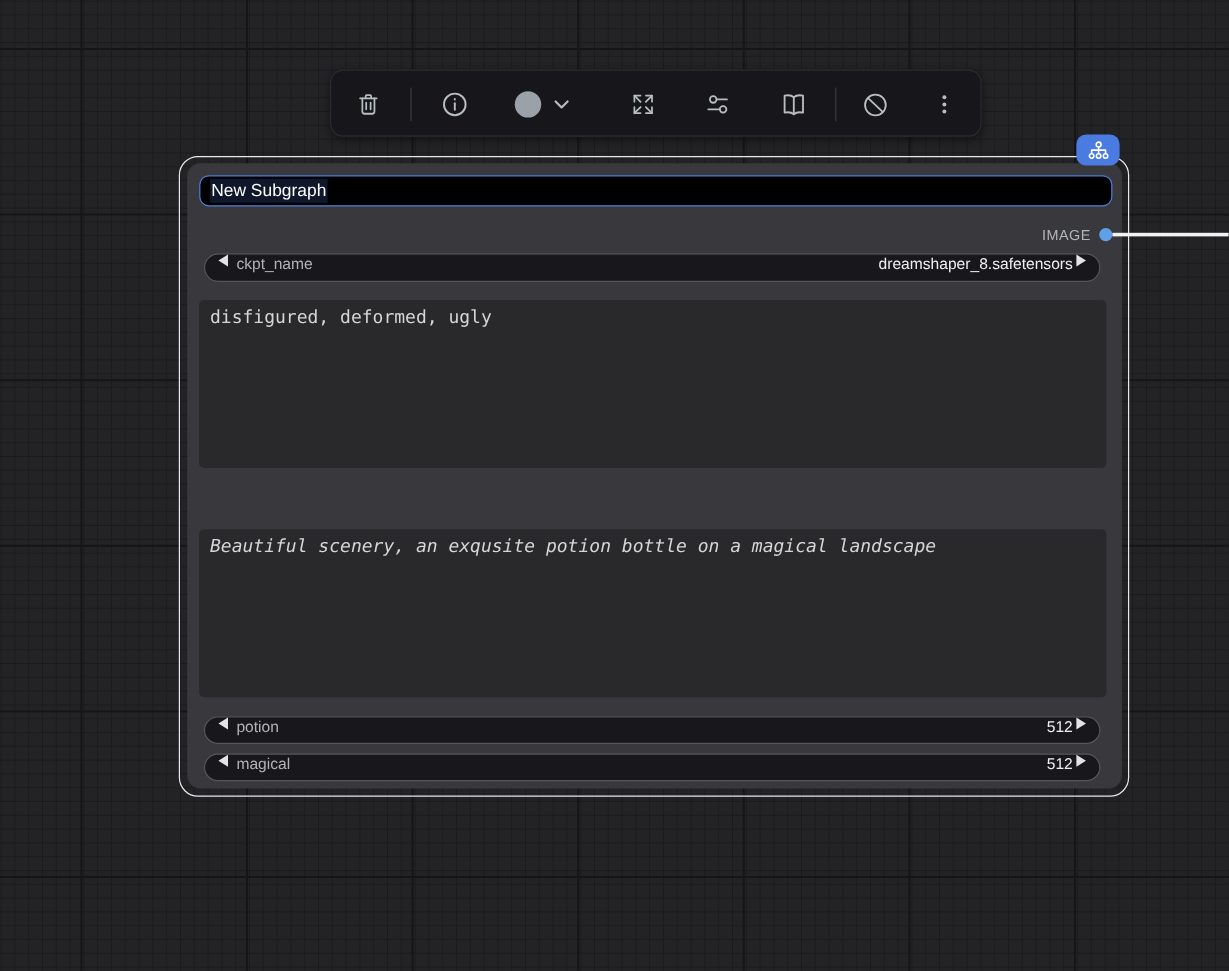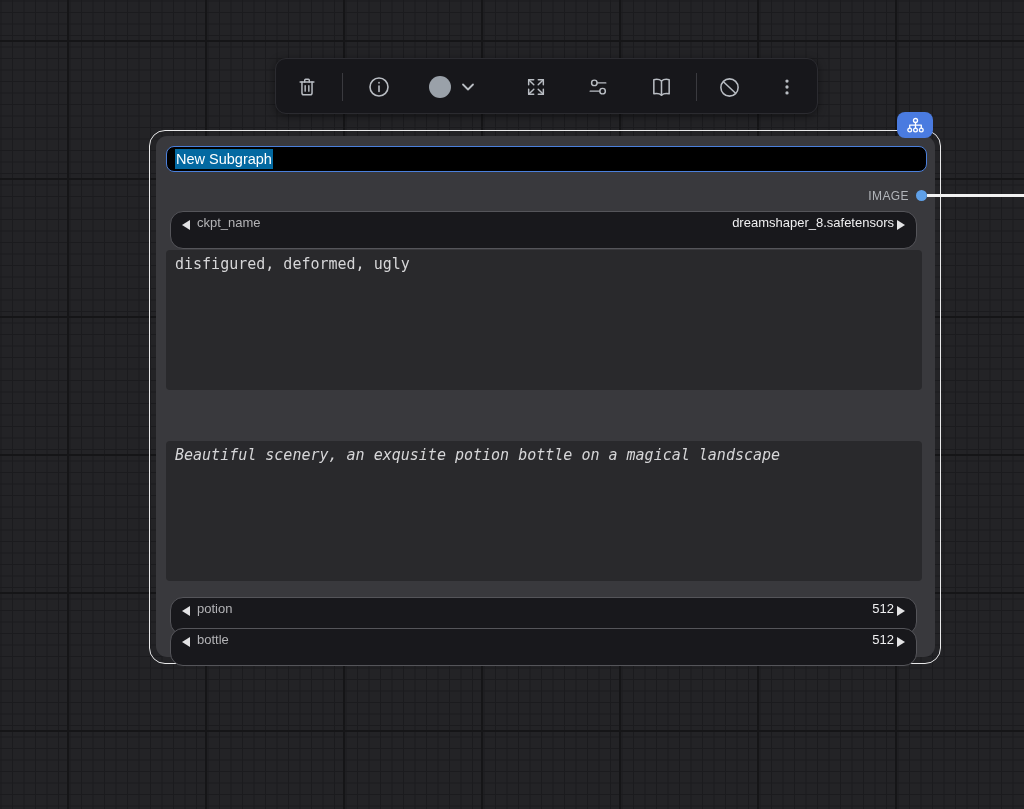--- a/index.html
+++ b/index.html
@@ -37,35 +37,35 @@
   .node{
     position:absolute;left:156px;top:136px;width:779px;height:521px;
     background:#39393d;border-radius:11px;z-index:10;
   }
   .node-title{
     position:absolute;left:10px;top:10px;width:761px;height:26px;
     background:#000;border:1.5px solid #4b80dc;border-radius:8px;
     box-sizing:border-box;display:flex;align-items:center;padding-left:8px;
   }
   .title-selection{
-    background:#0369a1;color:#ffffff;font-size:14.5px;line-height:18px;padding:1px 1px;
+    background:#0f172a;color:#ffffff;font-size:14.5px;line-height:18px;padding:1px 1px;
     white-space:pre;
   }
   .output-label{
     position:absolute;right:26px;top:53px;font-size:12px;color:#b2b5ba;letter-spacing:.4px;
   }
   .output-dot{
     position:absolute;left:760px;top:54px;width:11px;height:11px;border-radius:50%;background:#5fa0e8;
   }
 
   
   .pill{
     position:absolute;left:14px;width:747px;height:24px;
     background:#18181c;border:1.5px solid #55555a;border-radius:13px;
-    box-sizing:border-box;display:flex;align-items:flex-end;padding:18px 11px;cursor:pointer;
+    box-sizing:border-box;display:flex;align-items:flex-start;padding:0 11px;cursor:pointer;
   }
   .arrow-left{width:0;height:0;border-top:5px solid transparent;border-bottom:5px solid transparent;border-right:8px solid #e3e3e5;flex:none;}
   .arrow-right{width:0;height:0;border-top:5px solid transparent;border-bottom:5px solid transparent;border-left:8px solid #e3e3e5;flex:none;}
   .pill-label{color:#b3b3b6;font-size:13px;margin-left:7px;flex:none;}
   .pill-value{color:#efeff1;font-size:13px;margin-left:auto;margin-right:3px;flex:none;}
 
   
   .prompt-box{
     position:absolute;left:10px;width:756px;height:140px;
     background:#29292c;border:none;border-radius:4px;box-sizing:border-box;
@@ -187,21 +187,21 @@
 
   <div class="pill" style="top:461px;height:23px;">
     <span class="arrow-left"></span>
     <span class="pill-label">potion</span>
     <span class="pill-value">512</span>
     <span class="arrow-right"></span>
   </div>
 
   <div class="pill" style="top:492px;height:23px;">
     <span class="arrow-left"></span>
-    <span class="pill-label">bottle</span>
+    <span class="pill-label">magical</span>
     <span class="pill-value">512</span>
     <span class="arrow-right"></span>
   </div>
 </div>
 
 <div class="subgraph-badge">
   <svg class="badge-icon" width="19" height="17" viewBox="0 0 24 22">
     <circle cx="12" cy="4.5" r="2.6"></circle>
     <path d="M12 7.1 V10.5"></path>
     <path d="M4.5 14 V10.5 H19.5 V14"></path>

